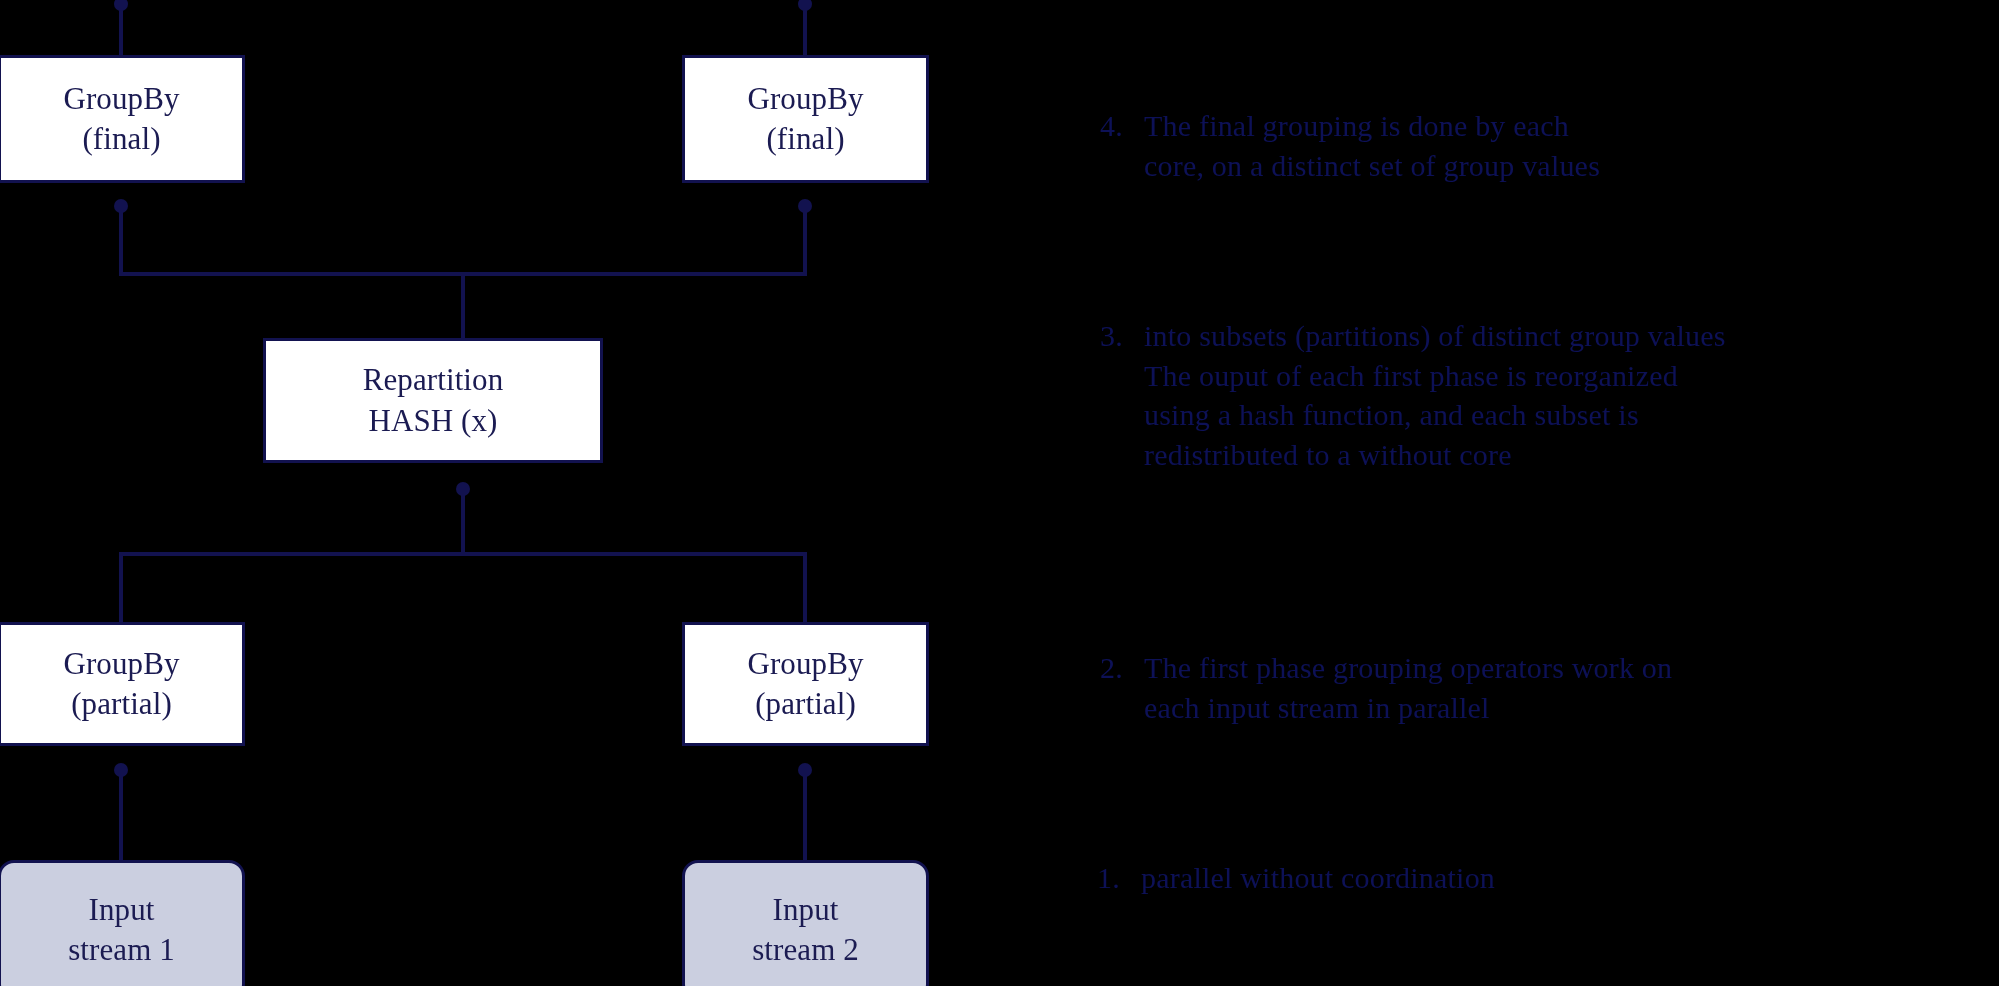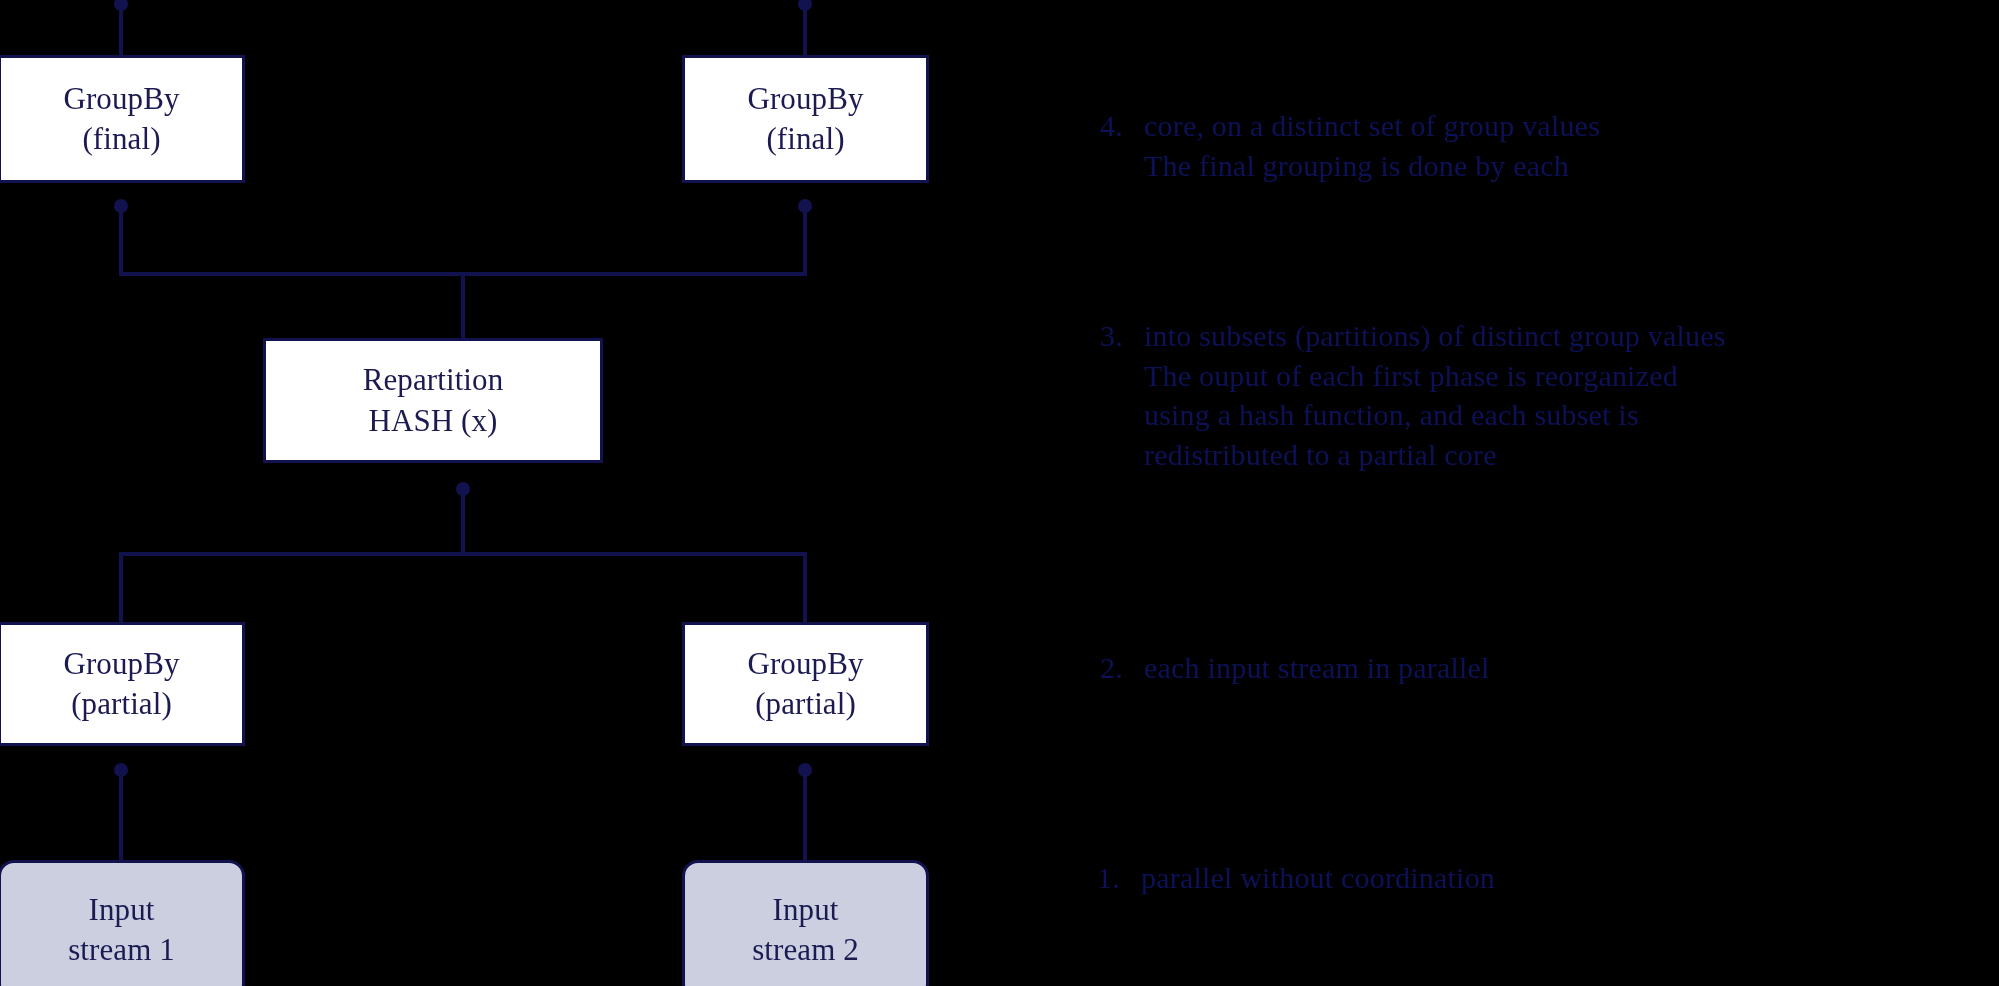--- a/index.html
+++ b/index.html
@@ -184,38 +184,39 @@
   <div class="node node-source" id="input-2">
     <span class="line1">Input</span>
     <span class="line2">stream 2</span>
   </div>
 
   <div id="annotations">
 
     <div class="annotation" id="ann-4">
       <span class="num">4.</span>
       <span class="body">
+        <span>The final grouping is done by each</span>
         <span>core, on a distinct set of group values</span>
-        <span>The final grouping is done by each</span>
       </span>
     </div>
 
     <div class="annotation" id="ann-3">
       <span class="num">3.</span>
       <span class="body">
         <span>into subsets (partitions) of distinct group values</span>
         <span>The ouput of each first phase is reorganized</span>
         <span>using a hash function, and each subset is</span>
-        <span>redistributed to a partial core</span>
+        <span>redistributed to a without core</span>
       </span>
     </div>
 
     <div class="annotation" id="ann-2">
       <span class="num">2.</span>
       <span class="body">
+        <span>The first phase grouping operators work on</span>
         <span>each input stream in parallel</span>
       </span>
     </div>
 
     <div class="annotation" id="ann-1">
       <span class="num">1.</span>
       <span class="body">
         <span>parallel without coordination</span>
       </span>
     </div>

